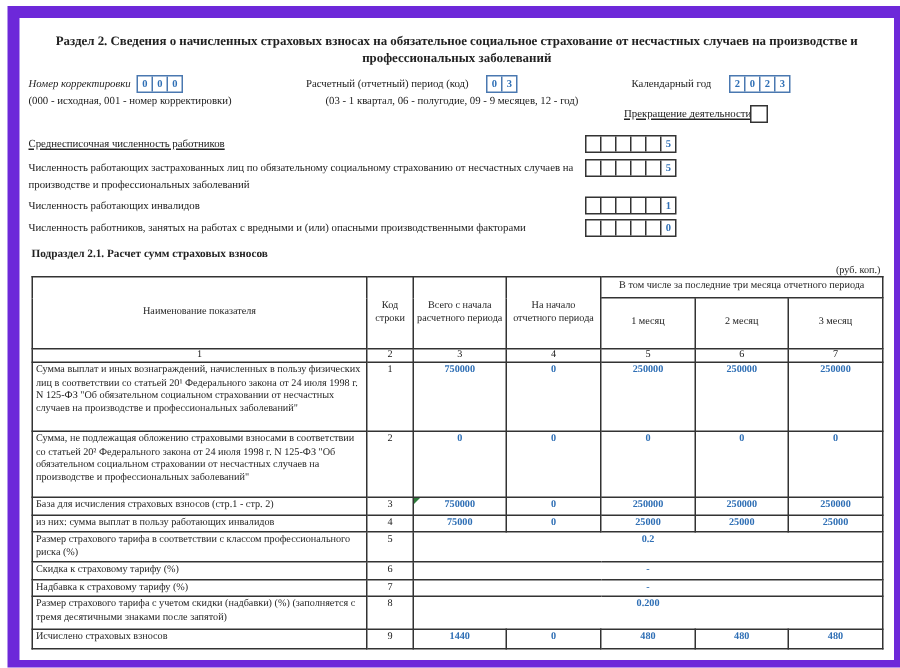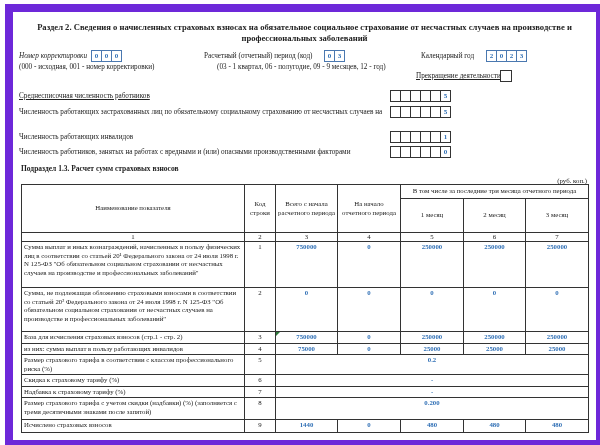--- a/index.html
+++ b/index.html
@@ -71,20 +71,21 @@
   <div class="boxes" style="left:377px;top:78px;">
     <div class="cell"></div>
     <div class="cell"></div>
     <div class="cell"></div>
     <div class="cell"></div>
     <div class="cell"></div>
     <div class="cell">5</div>
   </div>
 
   <div class="lbl" style="left:6px;top:96px;">Численность работающих застрахованных лиц по обязательному социальному  страхованию от несчастных случаев на</div>
+  <div class="lbl" style="left:6px;top:107px;">производстве и профессиональных заболеваний</div>
   <div class="boxes" style="left:377px;top:94px;">
     <div class="cell"></div>
     <div class="cell"></div>
     <div class="cell"></div>
     <div class="cell"></div>
     <div class="cell"></div>
     <div class="cell">5</div>
   </div>
 
   <div class="lbl" style="left:6px;top:121px;">Численность работающих инвалидов</div>
@@ -100,21 +101,21 @@
   <div class="lbl" style="left:6px;top:136px;">Численность работников, занятых на работах с вредными и (или) опасными производственными факторами</div>
   <div class="boxes" style="left:377px;top:134px;">
     <div class="cell"></div>
     <div class="cell"></div>
     <div class="cell"></div>
     <div class="cell"></div>
     <div class="cell"></div>
     <div class="cell">0</div>
   </div>
 
-  <div class="subtitle">Подраздел 1.3. Расчет сумм страховых взносов</div>
+  <div class="subtitle">Подраздел 2.1. Расчет сумм страховых взносов</div>
   <div class="unit">(руб. коп.)</div>
 
   <table class="main">
     <colgroup>
       <col style="width:223px">
         <col style="width:31px">
         <col style="width:62px">
         <col style="width:63px">
       <col style="width:63px">
         <col style="width:62px">

